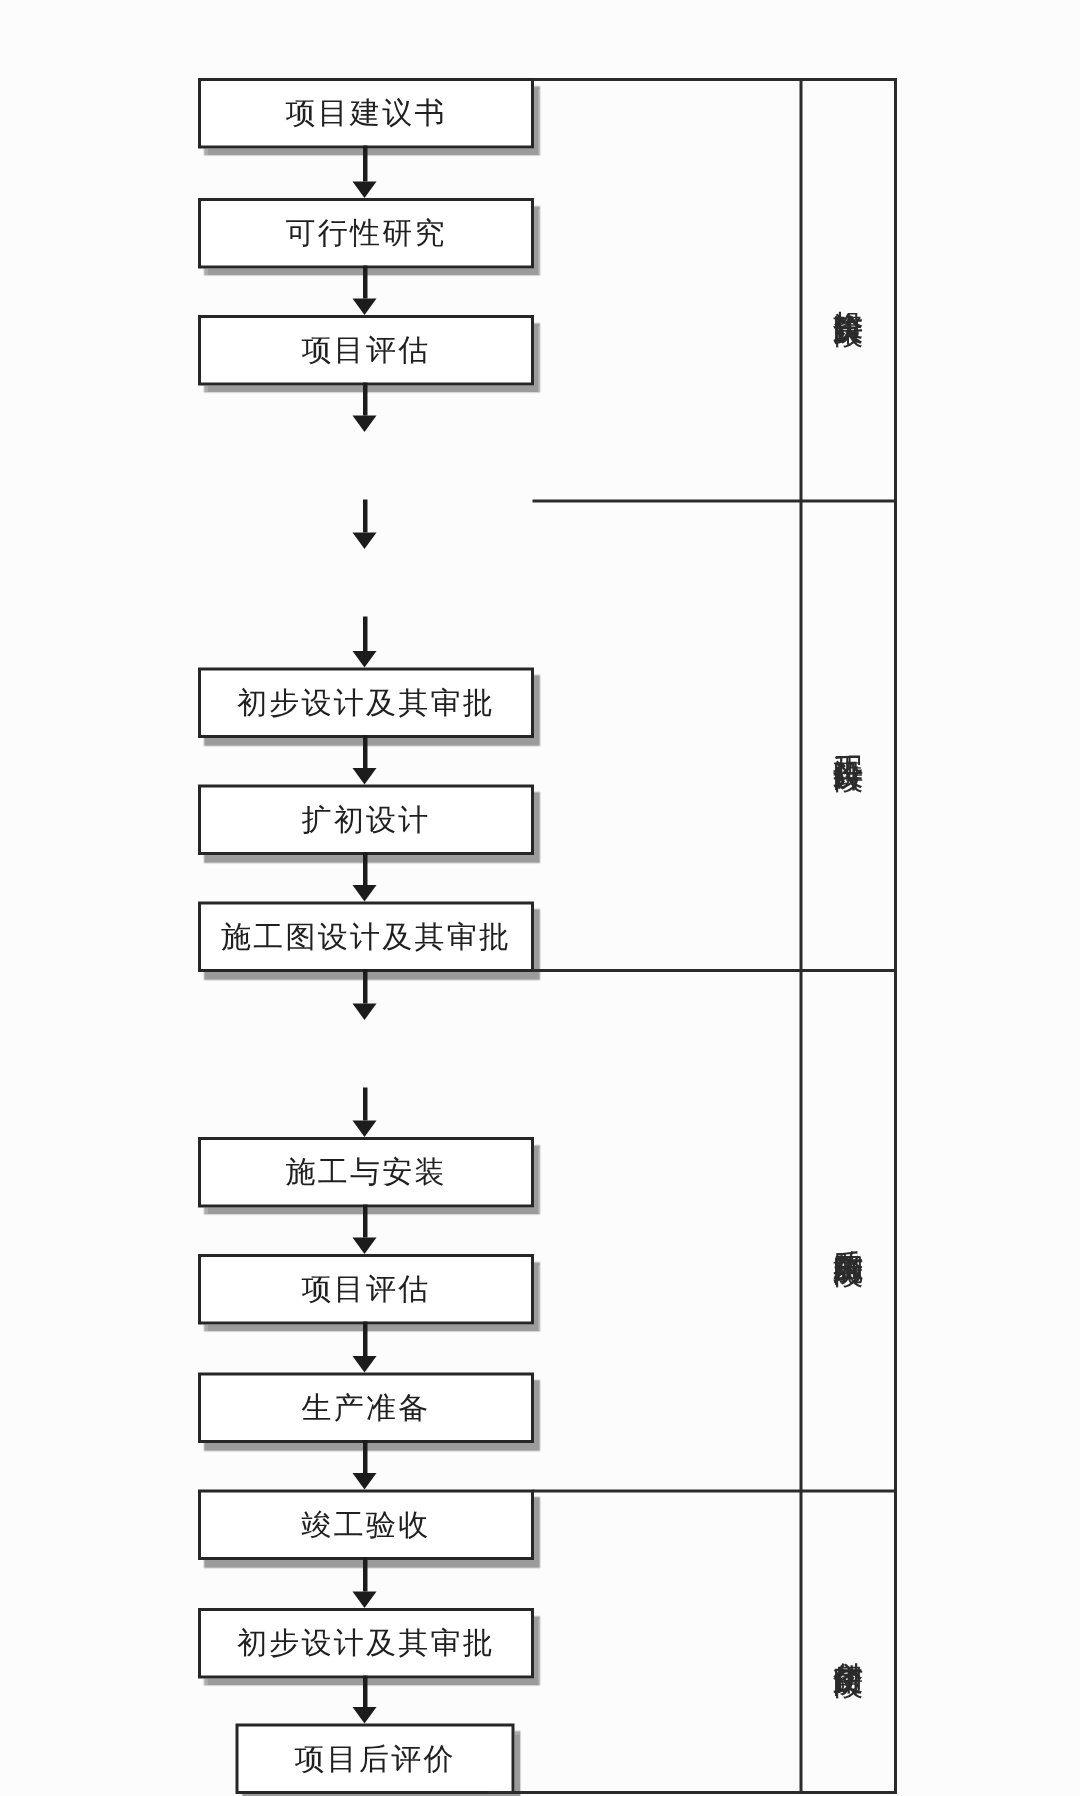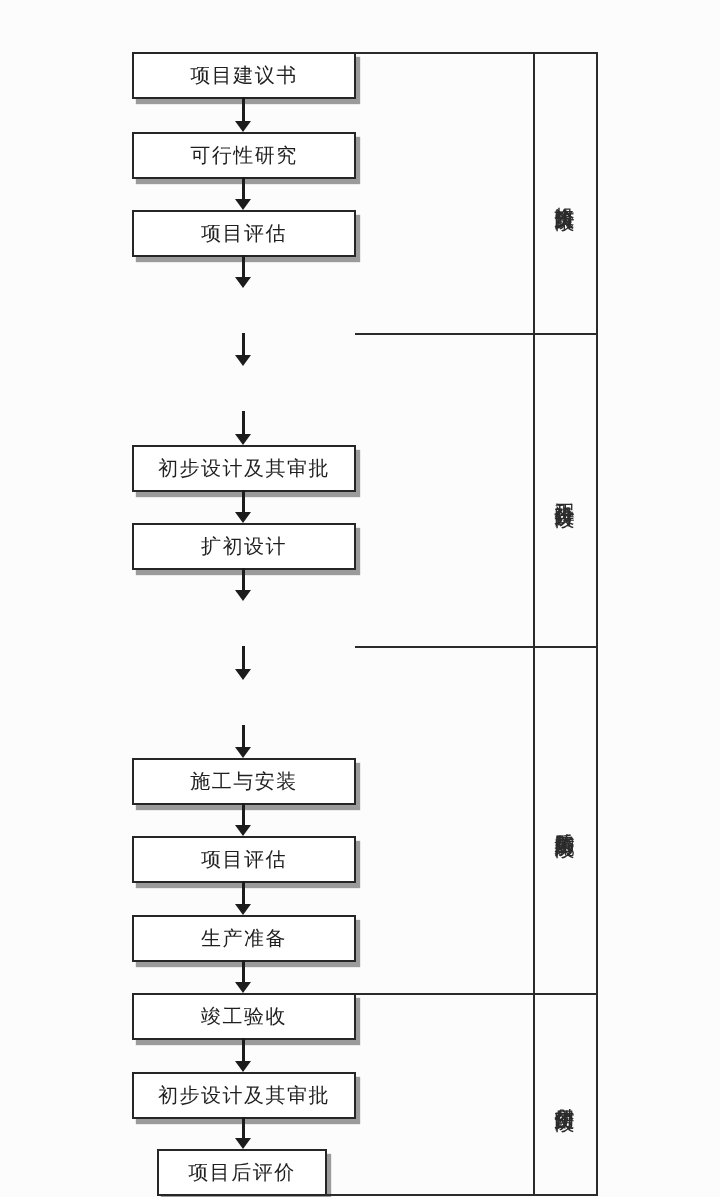--- a/index.html
+++ b/index.html
@@ -7,21 +7,21 @@
     position:relative;width:720px;height:1197px;background:#fcfcfc;overflow:hidden;
     font-family:"Liberation Serif","DejaVu Serif",serif;color:#1f1f1f;margin-top:28px;
   }
   .box{
     position:absolute;left:132px;width:224px;height:47px;box-sizing:border-box;
     background:#fff;border:2px solid #262626;
     box-shadow:4px 5px 1px #9b9b9b;
     display:flex;align-items:center;justify-content:center;
     font-size:20px;letter-spacing:1.5px;white-space:nowrap;
   }
-  .box.narrow{left:157px;width:170px;}
+  .box.narrow{left:157px;width:186px;}
   .arrow{position:absolute;left:235px;width:16px;}
   .arrow::before{
     content:"";position:absolute;left:6.5px;top:-2px;width:3px;
     height:calc(100% - 9px);background:#1c1c1c;
   }
   .arrow::after{
     content:"";position:absolute;left:0;bottom:0;width:0;height:0;
     border-left:8px solid transparent;border-right:8px solid transparent;
     border-top:11px solid #1c1c1c;
   }
@@ -48,20 +48,23 @@
       <span>可行性研究</span>
     </div>
   <div class="box" style="top:182px">
       <span>项目评估</span>
     </div>
   <div class="box" style="top:417px">
       <span>初步设计及其审批</span>
     </div>
   <div class="box" style="top:495px">
       <span>扩初设计</span>
+    </div>
+  <div class="box" style="top:573px">
+      <span>施工图设计及其审批</span>
     </div>
   <div class="box" style="top:730px">
       <span>施工与安装</span>
     </div>
   <div class="box" style="top:808px">
       <span>项目评估</span>
     </div>
   <div class="box" style="top:887px">
       <span>生产准备</span>
     </div>

